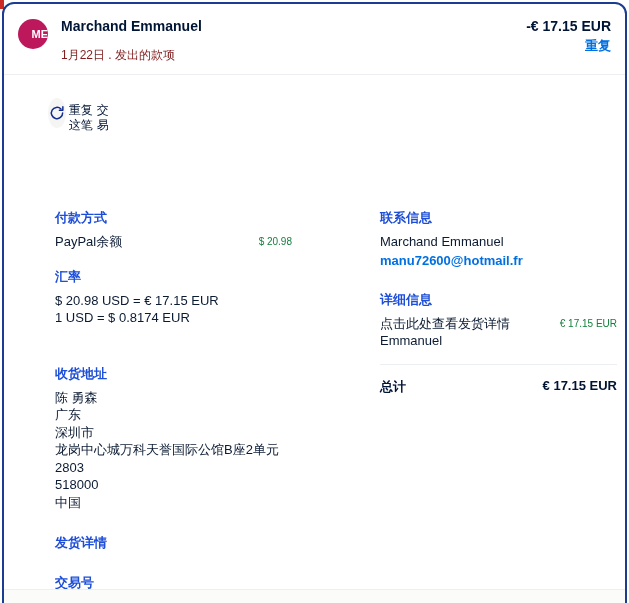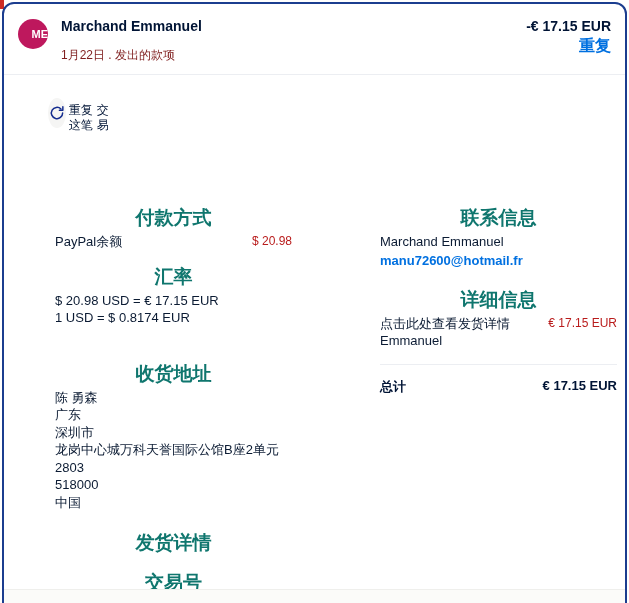--- a/index.html
+++ b/index.html
@@ -37,21 +37,21 @@
     flex:none; margin-top:2px;
   }
   .header-text { margin-left:13px; }
   .payer-name { font-size:14px; font-weight:bold; line-height:18px; color:#001435; }
   .txn-meta { font-size:12px; line-height:17px; color:#7f1d1d;margin-top:12px; }
   .header-spacer { flex:1; }
   .header-right { text-align:right;margin-left:48px; }
   .txn-amount { font-size:14px; font-weight:bold; line-height:18px; color:#001435; }
   .repeat-link {
     display:inline-block; margin-top:3px;
-    font-size:16px; font-weight:bold; color:#0070e0;
+    font-size:13px; font-weight:bold; color:#0070e0;
     cursor:pointer; line-height:15px;
   }
   
   .action-row { padding:23px 0 0 44px; height:108px; }
   .action-btn {
     width:62px; display:flex; align-items:center;
     cursor:pointer; text-align:center;
   }
   .action-icon-circle {
     width:30px; height:30px; border-radius:50%;
@@ -61,25 +61,25 @@
   }
   .action-label { font-size:12px; line-height:15px; color:#001435; }
   
   .content {
     display:flex; justify-content:space-between;
     padding:26px 8px 0 51px;
   }
   .col-left { width:237px; }
   .col-right { width:237px; }
   .sec { margin-bottom:17px; }
-  .sec-heading { font-size:19px; font-weight:bold; line-height:17px; margin-bottom:7px; color:#0f766e;text-align:center; }
+  .sec-heading { font-size:13px; font-weight:bold; line-height:17px; margin-bottom:7px; color:#1d4ed8; }
   .body-line { font-size:13px; line-height:17.5px; color:#0b1b33; }
   .kv-row { display:flex; justify-content:space-between; align-items:flex-start; }
   .kv-label { font-size:13px; line-height:17.5px; color:#0b1b33; max-width:150px; }
-  .kv-value { font-size:12px; line-height:17.5px; color:#b91c1c; text-align:right; white-space:nowrap; }
+  .kv-value { font-size:10px; line-height:17.5px; color:#15803d; text-align:right; white-space:nowrap; }
   .blue-link {
     font-size:13px; font-weight:bold; color:#0070e0;
     line-height:17px; cursor:pointer; display:inline-block;
   }
   .sec-gap-lg { margin-bottom:21px; }
   .addr .body-line { }
   .link-sec { margin-top:21px; }
   .total-row {
     border-top:1px solid #eceef2;
     margin-top:14px; padding-top:13px;

